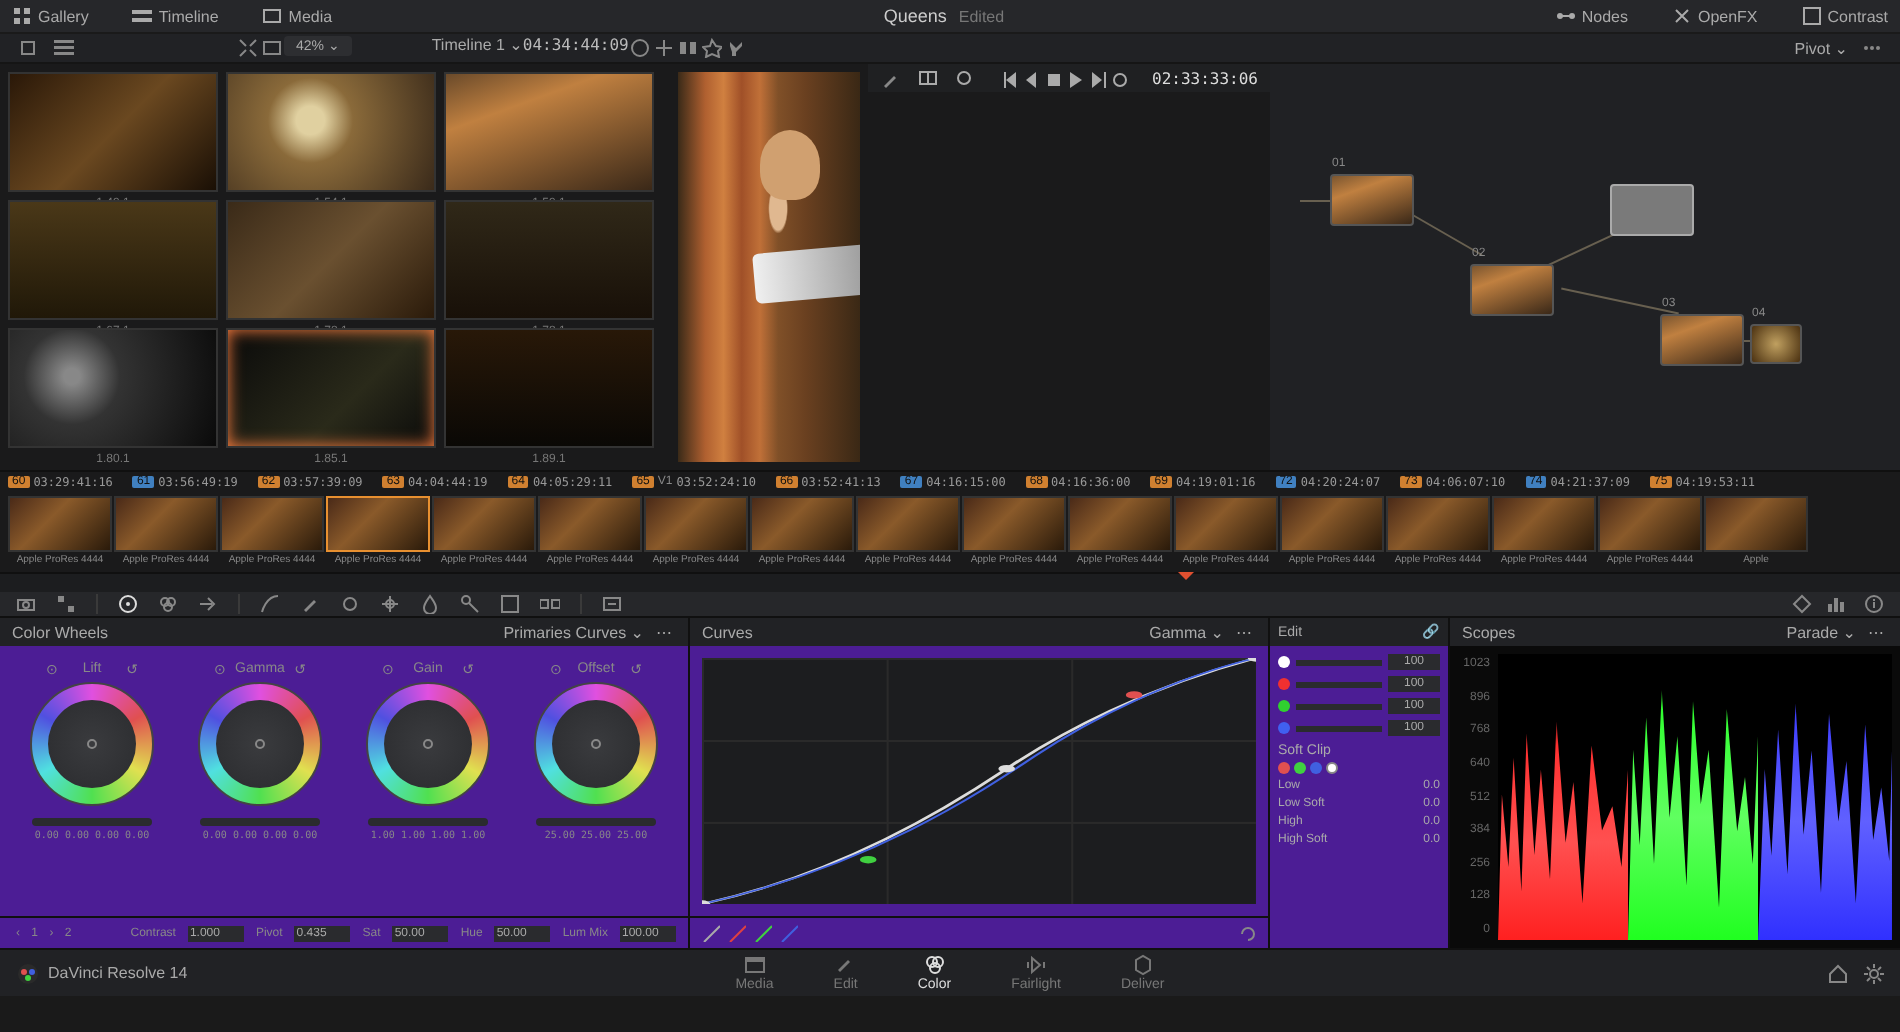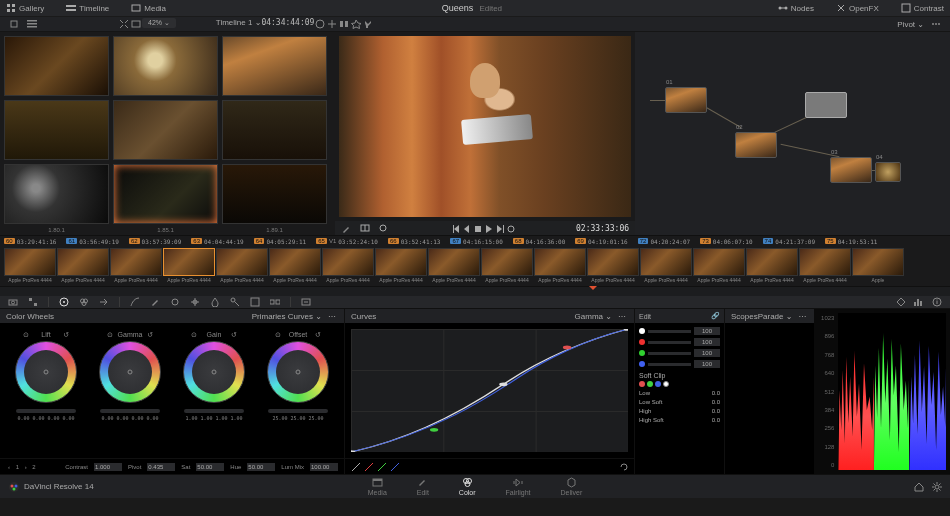--- a/index.html
+++ b/index.html
@@ -26,21 +26,21 @@
 .g-thumb.g1{background:linear-gradient(135deg,#2a1808,#6a4820 50%,#1a0f05)}
 .g-thumb.g2{background:radial-gradient(circle at 40% 40%,#e0d0a0 10%,#8a6a3a 30%,#3a2a1a)}
 .g-thumb.g3{background:linear-gradient(160deg,#6a4a2a,#c08040 30%,#3a2818)}
 .g-thumb.g4{background:linear-gradient(#4a3818,#201808)}
 .g-thumb.g5{background:linear-gradient(135deg,#3a2a18,#6a5030 50%,#2a1a0a)}
 .g-thumb.g6{background:linear-gradient(#302818,#181008)}
 .g-thumb.g7{background:radial-gradient(circle at 30% 40%,#888 5%,#333 30%,#0a0a0a)}
 .g-thumb.g8{background:linear-gradient(135deg,#0a0a0a,#2a2a1a 60%,#0a0a0a);box-shadow:inset 0 0 8px #ff8040}
 .g-thumb.g9{background:linear-gradient(#281808,#0a0805)}
 
-.viewer{width:300px;background:#1a1a1b;display:flex;flex-direction:column}
+.viewer{width:300px;background:#1a1a1b;display:flex;flex-direction:row}
 .v-img{flex:1;margin:4px;background:
     radial-gradient(ellipse at 55% 35%,#e0b890 6%,transparent 7%),
     linear-gradient(90deg,#3a2a18 0%,#b06030 15%,#d08040 25%,#a05028 35%,#c07038 45%,#805028 55%,#6a4020 70%,#3a2815 100%),
     linear-gradient(#4a3520,#2a1a0a);position:relative;overflow:hidden}
 .v-img:before{content:"";position:absolute;left:42%;top:45%;width:70px;height:25px;background:linear-gradient(90deg,#f0f0f0,#888);border-radius:3px;transform:rotate(-5deg)}
 .v-img:after{content:"";position:absolute;left:45%;top:15%;width:30px;height:35px;background:#d0a070;border-radius:50% 50% 40% 40%}
 .v-ctrl{height:14px;display:flex;align-items:center;padding:0 6px;gap:6px;background:#1f2022}
 .v-ctrl .spacer{flex:1}
 .v-tc{font-family:monospace;color:#ddd;font-size:8px}
 .pctl{display:flex;gap:2px}
@@ -68,21 +68,21 @@
 .fs-clip.sel .im{border-color:#e89030}
 .fs-clip .lbl{font-size:5px;color:#888;text-align:center;margin-top:1px;white-space:nowrap;overflow:hidden}
 .film-ruler{height:10px;background:#1c1d1f;position:relative;border-top:1px solid #101010}
 .film-ruler .ph{position:absolute;left:62%;top:-1px;width:0;height:0;border:4px solid transparent;border-top-color:#e05030}
 
 .tools{height:14px;background:#26272a;display:flex;align-items:center;padding:0 8px;gap:10px;border-top:1px solid #101010;border-bottom:1px solid #101010}
 .tools .sep{width:1px;height:10px;background:#3a3a3a}
 .tools svg{width:10px;height:10px;fill:#888;cursor:pointer}
 .tools .r{margin-left:auto;display:flex;gap:8px}
 
-.lower{display:flex;height:165px;background:#000000}
+.lower{display:flex;height:165px;background:#4c1d95}
 .wheels{width:345px;display:flex;flex-direction:column;border-right:1px solid #101010}
 .panel-hd{height:14px;display:flex;align-items:center;padding:0 6px;font-size:8px;color:#aaa;background:#212225}
 .panel-hd .r{margin-left:auto;display:flex;gap:4px;align-items:center}
 .wheel-row{flex:1;display:flex;justify-content:space-around;padding:8px 4px}
 .wheel{text-align:center}
 .wheel .lbl{font-size:7px;color:#888;margin-bottom:2px;display:flex;justify-content:space-between;padding:0 8px}
 .cw{width:62px;height:62px;border-radius:50%;border:1px solid #444;background:conic-gradient(#e050e0,#e05050,#e0e050,#50e050,#50e0e0,#5050e0,#e050e0);position:relative;margin:0 auto}
 .cw:after{content:"";position:absolute;inset:8px;border-radius:50%;background:radial-gradient(circle,#3a3b3e,#2a2b2e)}
 .cw:before{content:"";position:absolute;left:50%;top:50%;width:3px;height:3px;border:1px solid #888;border-radius:50%;transform:translate(-50%,-50%);z-index:2}
 .w-slider{height:4px;width:60px;background:#2a2b2e;margin:6px auto 2px;border-radius:2px}
@@ -101,21 +101,21 @@
 
 .side{width:90px;display:flex;flex-direction:column;border-right:1px solid #101010}
 .side-hd{height:14px;display:flex;align-items:center;padding:0 4px;font-size:7px;background:#212225}
 .side-hd .r{margin-left:auto}
 .side-body{flex:1;padding:4px}
 .sb-row{display:flex;align-items:center;gap:3px;margin-bottom:3px;font-size:6px}
 .sb-row .dot{width:6px;height:6px;border-radius:50%}
 .sb-row input{width:26px;background:#2a2b2e;border:none;color:#aaa;font-size:6px;text-align:center;padding:1px}
 .sb-sec-hd{font-size:7px;color:#aaa;margin:4px 0 2px}
 
-.scopes{flex:1;display:flex;flex-direction:row}
+.scopes{flex:1;display:flex;flex-direction:column}
 .scope-area{flex:1;display:flex;padding:4px;gap:2px;background:#0a0a0a}
 .scope-scale{width:18px;display:flex;flex-direction:column;justify-content:space-between;font-size:6px;color:#666;text-align:right;padding:2px 2px}
 .scope-wf{flex:1;position:relative;background:#000}
 .wave{position:absolute;bottom:0;background-blend-mode:screen}
 .wave.r{left:0;width:33%;height:85%;background:linear-gradient(transparent,#ff3030 20%,#ff5050 60%,#ff2020);clip-path:polygon(0% 100%,3% 40%,8% 70%,12% 25%,18% 80%,22% 15%,28% 65%,33% 30%,40% 75%,45% 10%,52% 60%,58% 35%,65% 85%,72% 20%,80% 55%,88% 45%,95% 70%,100% 30%,100% 100%)}
 .wave.g{left:33%;width:33%;height:95%;background:linear-gradient(transparent,#30ff30 15%,#60ff60 55%,#20ff20);clip-path:polygon(0% 100%,4% 30%,9% 65%,14% 18%,20% 72%,26% 8%,32% 55%,38% 25%,45% 80%,50% 12%,56% 50%,62% 30%,70% 88%,76% 15%,84% 60%,90% 40%,96% 72%,100% 25%,100% 100%)}
 .wave.b{left:66%;width:34%;height:92%;background:linear-gradient(transparent,#4040ff 15%,#6060ff 55%,#3030ff);clip-path:polygon(0% 100%,5% 35%,10% 68%,15% 20%,22% 75%,28% 10%,34% 60%,40% 28%,47% 82%,53% 14%,60% 55%,66% 32%,73% 86%,80% 18%,86% 62%,92% 42%,98% 70%,100% 28%,100% 100%)}
 
 .nav{height:24px;background:#212225;display:flex;align-items:center;justify-content:center;gap:30px;border-top:1px solid #101010;position:relative}
 .nav .brand{position:absolute;left:8px;display:flex;align-items:center;gap:4px;font-size:8px;color:#aaa}

